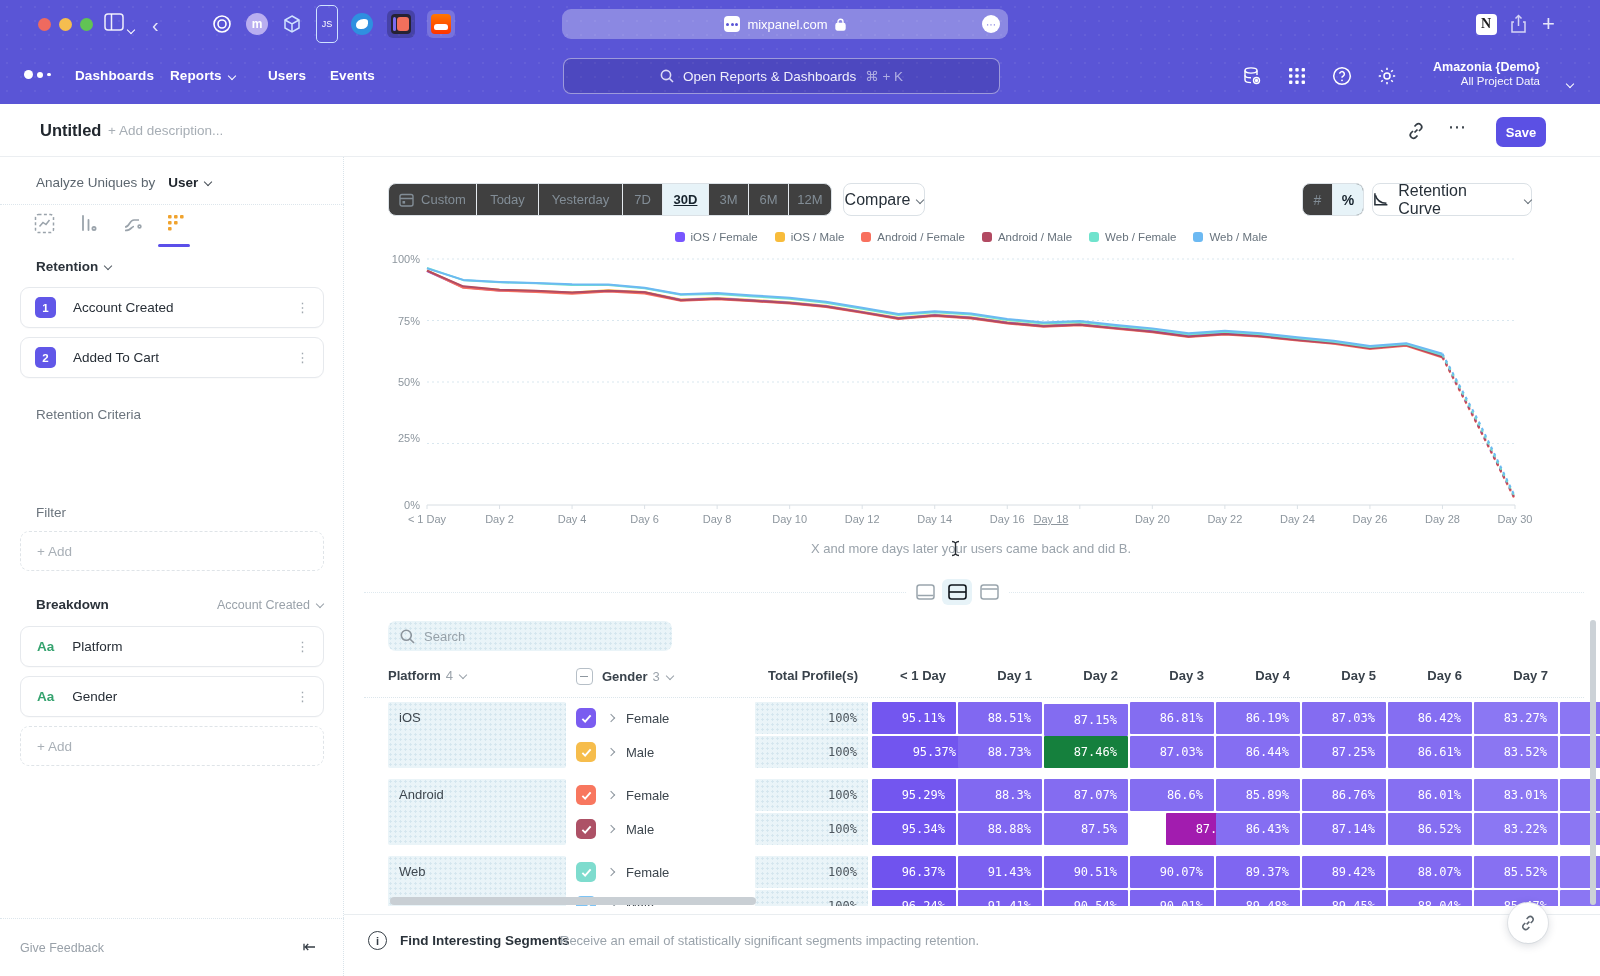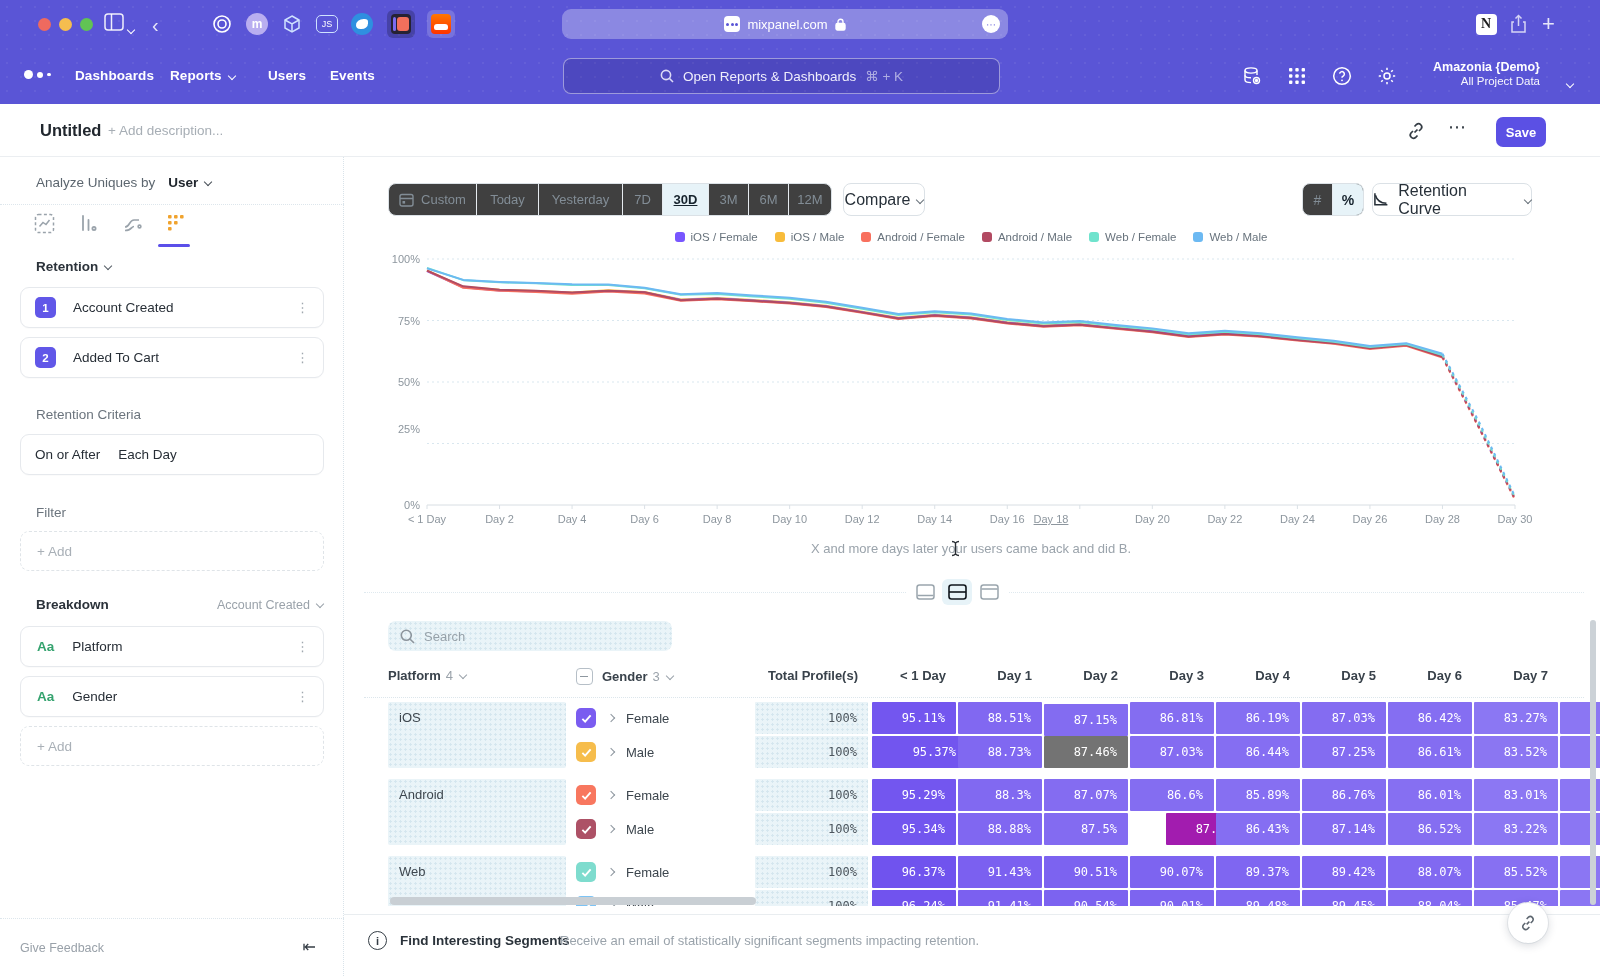--- a/index.html
+++ b/index.html
@@ -160,21 +160,21 @@
       <span class="ext" style="left:245px">
         <span style="width:22px;height:22px;border-radius:50%;background:#b9aef0;color:#fff;font-size:12px;font-weight:700;display:flex;align-items:center;justify-content:center">m</span>
       </span>
       <span class="ext" style="left:280px">
         <svg width="20" height="20" viewBox="0 0 20 20" fill="none" stroke="#cfe2ff" stroke-width="1.5">
             <path d="M10 2 17 6 17 14 10 18 3 14 3 6 Z"></path>
             <path d="M3 6 10 10 17 6 M10 10 10 18"></path>
           </svg>
       </span>
       <span class="ext" style="left:315px">
-        <span style="width:22px;height:18px;border-radius:5px;border:1.5px solid #cfe2ff;color:#fff;font-size:9px;font-weight:400;display:flex;align-items:center;justify-content:center">JS</span>
+        <span style="width:22px;height:38px;border-radius:5px;border:1.5px solid #cfe2ff;color:#fff;font-size:9px;font-weight:400;display:flex;align-items:center;justify-content:center">JS</span>
       </span>
       <span class="ext" style="left:350px">
         <span style="width:22px;height:22px;border-radius:50%;background:#2f8fe0;position:relative;overflow:hidden">
             <span style="position:absolute;left:5px;top:6px;width:12px;height:10px;background:#fff;border-radius:70% 30% 60% 40%"></span>
           </span>
       </span>
       <span class="ext ext-bg" style="left:387px;background:rgba(0,0,0,.22);width:28px;height:28px;top:10px">
         <span style="width:20px;height:20px;border-radius:4px;background:#262233;position:relative">
             <span style="position:absolute;left:6px;top:3px;width:12px;height:14px;border-radius:3px;background:#f2705c"></span>
             <span style="position:absolute;left:2px;top:3px;width:3px;height:14px;background:#7b6cf0;border-radius:2px"></span>
@@ -350,24 +350,20 @@
       <span class="sb-card-label">Account Created</span>
       <span class="kebab">⋮</span>
     </div>
     <div class="sb-card" style="top:180px">
       <span class="sb-badge">2</span>
       <span class="sb-card-label">Added To Cart</span>
       <span class="kebab">⋮</span>
     </div>
 
     <span class="sb-label-gray" style="left:36px;top:250px">Retention Criteria</span>
-    <div class="sb-card" style="top:277px">
-      <span class="sb-card-label" style="margin-left:14px;font-weight:400">On or After</span>
-      <span class="sb-card-label" style="margin-left:18px">Each Day</span>
-    </div>
 
     <span class="sb-label-gray" style="left:36px;top:348px">Filter</span>
     <div class="sb-add" style="top:374px">
         <span>+  Add</span>
       </div>
 
     <span class="sb-label" style="left:36px;top:440px">Breakdown</span>
     <span class="sb-breakdown-sel" style="top:441px"><span>Account Created</span><span class="chev" style="color:#9aa2aa"></span></span>
 
     <div class="sb-card" style="top:469px">
@@ -464,21 +460,21 @@
         <span class="legend-item">
           <span class="legend-sw" style="background:#6cb9f2"></span>
           <span>Web / Male</span>
         </span>
       </div>
 
     <div id="ylabels">
         <span class="ylabel" style="left: 40px; top: 96px;">100%</span>
         <span class="ylabel" style="left: 40px; top: 157.5px;">75%</span>
         <span class="ylabel" style="left: 40px; top: 219px;">50%</span>
-        <span class="ylabel" style="left: 40px; top: 266px;">25%</span>
+        <span class="ylabel" style="left: 40px; top: 275px;">25%</span>
         <span class="ylabel" style="left: 40px; top: 342px;">0%</span>
       </div>
     <svg id="chart" width="1092" height="256" style="position:absolute;left:83px;top:98px;overflow:visible">
         <line x1="0" y1="4" x2="1088" y2="4" stroke="#d9e7ef" stroke-width="1" stroke-dasharray="2 3"></line>
         <line x1="0" y1="65.5" x2="1088" y2="65.5" stroke="#d9e7ef" stroke-width="1" stroke-dasharray="2 3"></line>
         <line x1="0" y1="127" x2="1088" y2="127" stroke="#d9e7ef" stroke-width="1" stroke-dasharray="2 3"></line>
         <line x1="0" y1="188.5" x2="1088" y2="188.5" stroke="#d9e7ef" stroke-width="1" stroke-dasharray="2 3"></line>
         <line x1="0" y1="250" x2="1088" y2="250" stroke="#d8dee3" stroke-width="1"></line>
         <line x1="0" y1="250" x2="0" y2="254" stroke="#dbe1e6" stroke-width="1"></line>
         <line x1="72.53333333333333" y1="250" x2="72.53333333333333" y2="254" stroke="#dbe1e6" stroke-width="1"></line>
@@ -599,21 +595,21 @@
         <svg viewBox="0 0 12 12" fill="none" stroke="#fff" stroke-width="2">
               <path d="M1.5 6.5 4.5 9.5 10.5 2.5"></path>
             </svg>
           </span>
       <span class="chev chev-r"></span>
       <span>Male</span>
         </div>
         <div class="ncell total tex-blue" style="left: 411px; top: 36px; width: 113px; height: 32px;">100%</div>
         <div class="ncell heat" style="left: 528px; top: 36px; width: 95px; height: 32px; background: rgb(114, 85, 239);">95.37%</div>
         <div class="ncell heat" style="left: 614px; top: 36px; width: 84px; height: 32px; background: rgb(128, 104, 241);">88.73%</div>
-        <div class="ncell heat" style="left: 700px; top: 36px; width: 84px; height: 32px; background: #737373;">87.46%</div>
+        <div class="ncell heat" style="left: 700px; top: 36px; width: 84px; height: 32px; background: #15803d;">87.46%</div>
         <div class="ncell heat" style="left: 786px; top: 36px; width: 84px; height: 32px; background: rgb(132, 108, 241);">87.03%</div>
         <div class="ncell heat" style="left: 872px; top: 36px; width: 84px; height: 32px; background: rgb(133, 110, 242);">86.44%</div>
         <div class="ncell heat" style="left: 958px; top: 36px; width: 84px; height: 32px; background: rgb(131, 108, 241);">87.25%</div>
         <div class="ncell heat" style="left: 1044px; top: 36px; width: 84px; height: 32px; background: rgb(132, 109, 241);">86.61%</div>
         <div class="ncell heat" style="left: 1130px; top: 36px; width: 84px; height: 32px; background: rgb(139, 118, 242);">83.52%</div>
         <div class="ncell heat" style="left: 1216px; top: 36px; width: 84px; height: 32px; background: rgb(139, 118, 243);"></div>
         <div class="pcell tex-blue" style="left: 44px; top: 79px; width: 178px; height: 66px;">Android</div>
         <div class="gcell" style="left: 232px; top: 79px; height: 32px;">
           <span class="cb" style="background:#f8775f">
         <svg viewBox="0 0 12 12" fill="none" stroke="#fff" stroke-width="2">

